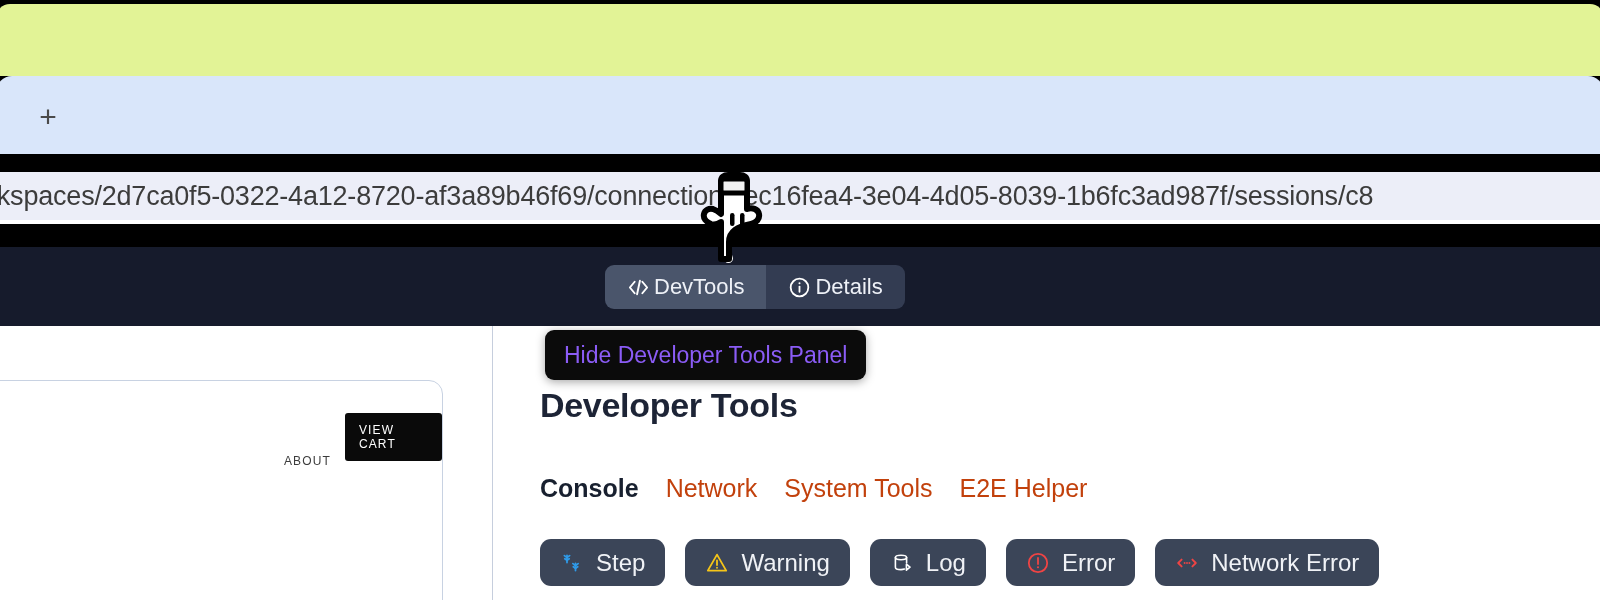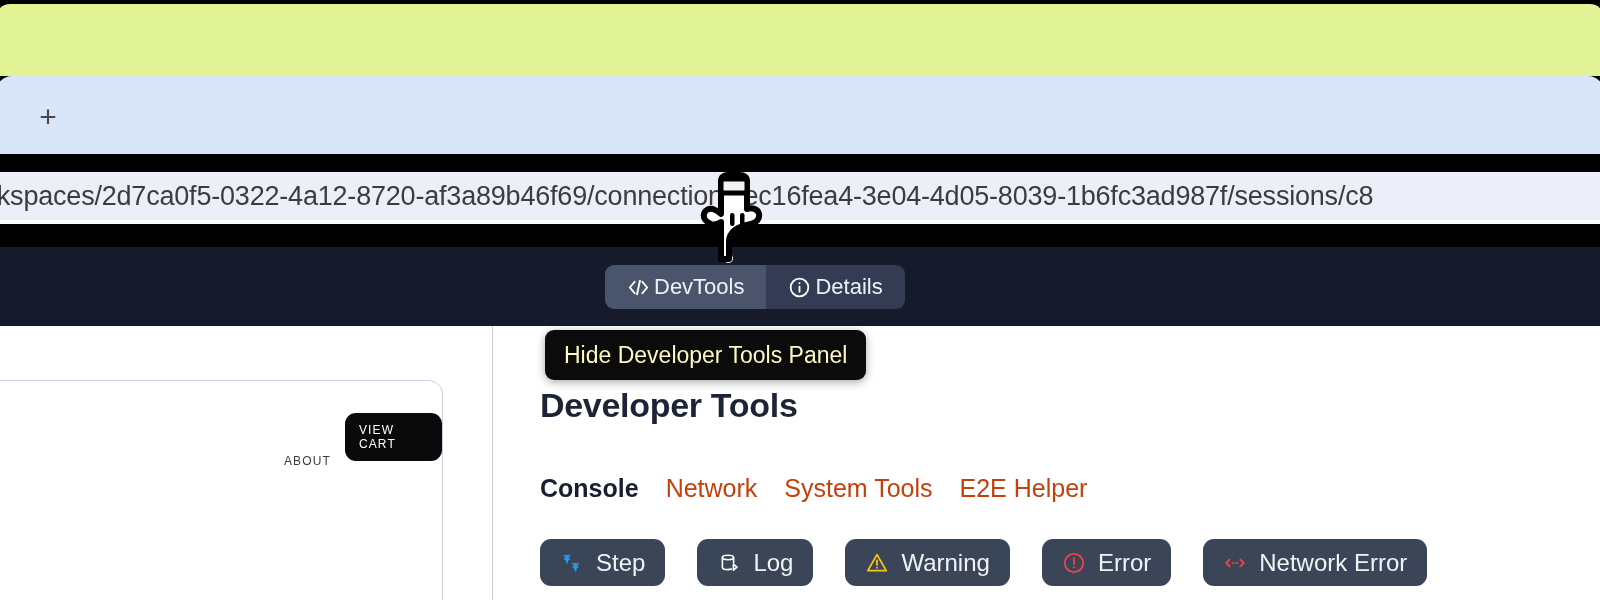--- a/index.html
+++ b/index.html
@@ -97,21 +97,21 @@
   }
 
   
   #tooltip {
     position:absolute; left:545px; top:330px;
     height:50px;
     background:#0b0b0b;
     border-radius:9px;
     display:flex; align-items:center;
     padding:16px 19px;
-    color:#fef9c3; font-size:23px;
+    color:#8b5cf6; font-size:23px;
     z-index:40;
     box-shadow:0 2px 10px rgba(0,0,0,.35);
   }
 
   
   #body {
     position:absolute; left:0; top:326px; width:1600px; height:274px;
     background:#ffffff;
   }
   #divider {
@@ -131,42 +131,42 @@
   #pv-about {
     position:absolute; left:543px; top:45px;
     font-size:12px; letter-spacing:1.1px; color:#3c3c3c;
     cursor:pointer;
     margin-top:28px;
   }
   #pv-cart {
     position:absolute; left:604px; top:32px;
     background:#0a0a0a; color:#fff;
     font-size:12px; letter-spacing:1.1px;
-    padding:10px 14px; border-radius:11px;
+    padding:10px 14px; border-radius:3px;
     cursor:pointer;
   }
 
   
   #dt-title {
     position:absolute; left:540px; top:60px;
     font-size:34px; font-weight:700; color:#1d2436;
     letter-spacing:-0.3px;
   }
   #dt-tabs {
     position:absolute; left:540px; top:148px;
     display:flex; align-items:center; gap:27px;
   }
   .dt-tab {
     font-size:25px; color:#c2410c; cursor:pointer; white-space:nowrap;
   }
   .dt-tab.active { color:#18202f; font-weight:700; }
 
   #dt-buttons {
     position:absolute; left:540px; top:213px;
-    display:flex; align-items:center; gap:32px;text-align:center;
+    display:flex; align-items:center; gap:20px;text-align:center;
   }
   .dt-btn {
     height:47px;
     background:#3b4558;
     border-radius:11px;
     display:flex; align-items:center; gap:12px;
     padding:0 20px;
     color:#f0f2f6; font-size:24px;
     cursor:pointer; white-space:nowrap;
   }
@@ -266,39 +266,39 @@
             <path d="M15.5 17.3 L13.3 15.7"></path>
             <path d="M15.5 17.3 L17.7 15.7"></path>
           </svg>
         </span>
         <span>Step</span>
       </div>
 
 
       <div class="dt-btn">
         <span class="dt-ico">
+          <svg width="24" height="24" viewBox="0 0 24 24" fill="none" stroke="#f5c518" stroke-width="1.8" stroke-linecap="round" stroke-linejoin="round">
+            <path d="M12 3.6 L21.2 19.6 L2.8 19.6 Z"></path>
+            <line x1="12" y1="9.4" x2="12" y2="14.1"></line>
+            <circle cx="12" cy="16.8" r="0.95" fill="#f5c518" stroke="none"></circle>
+          </svg>
+        </span>
+        <span>Warning</span>
+      </div>
+
+      <div class="dt-btn">
+        <span class="dt-ico">
           <svg width="24" height="24" viewBox="0 0 24 24" fill="none" stroke="#ffffff" stroke-width="1.6" stroke-linecap="round" stroke-linejoin="round">
             <ellipse cx="11" cy="6.5" rx="5.6" ry="2.2"></ellipse>
             <path d="M5.4 6.5 L5.4 16.2 C5.4 17.5 7.9 18.6 11 18.6 C12.3 18.6 13.5 18.4 14.4 18.1"></path>
             <path d="M16.6 6.5 L16.6 12"></path>
             <path d="M16.4 13.2 L20 16.2 L16.4 19.2 Z"></path>
           </svg>
         </span>
         <span>Log</span>
-      </div>
-
-      <div class="dt-btn">
-        <span class="dt-ico">
-          <svg width="24" height="24" viewBox="0 0 24 24" fill="none" stroke="#f5c518" stroke-width="1.8" stroke-linecap="round" stroke-linejoin="round">
-            <path d="M12 3.6 L21.2 19.6 L2.8 19.6 Z"></path>
-            <line x1="12" y1="9.4" x2="12" y2="14.1"></line>
-            <circle cx="12" cy="16.8" r="0.95" fill="#f5c518" stroke="none"></circle>
-          </svg>
-        </span>
-        <span>Warning</span>
       </div>
 
       <div class="dt-btn">
         <span class="dt-ico">
           <svg width="24" height="24" viewBox="0 0 24 24" fill="none" stroke="#ef4444" stroke-width="1.8" stroke-linecap="round">
             <circle cx="12" cy="12" r="9.2"></circle>
             <line x1="12" y1="7" x2="12" y2="13"></line>
             <circle cx="12" cy="16.3" r="1.05" fill="#ef4444" stroke="none"></circle>
           </svg>
         </span>

